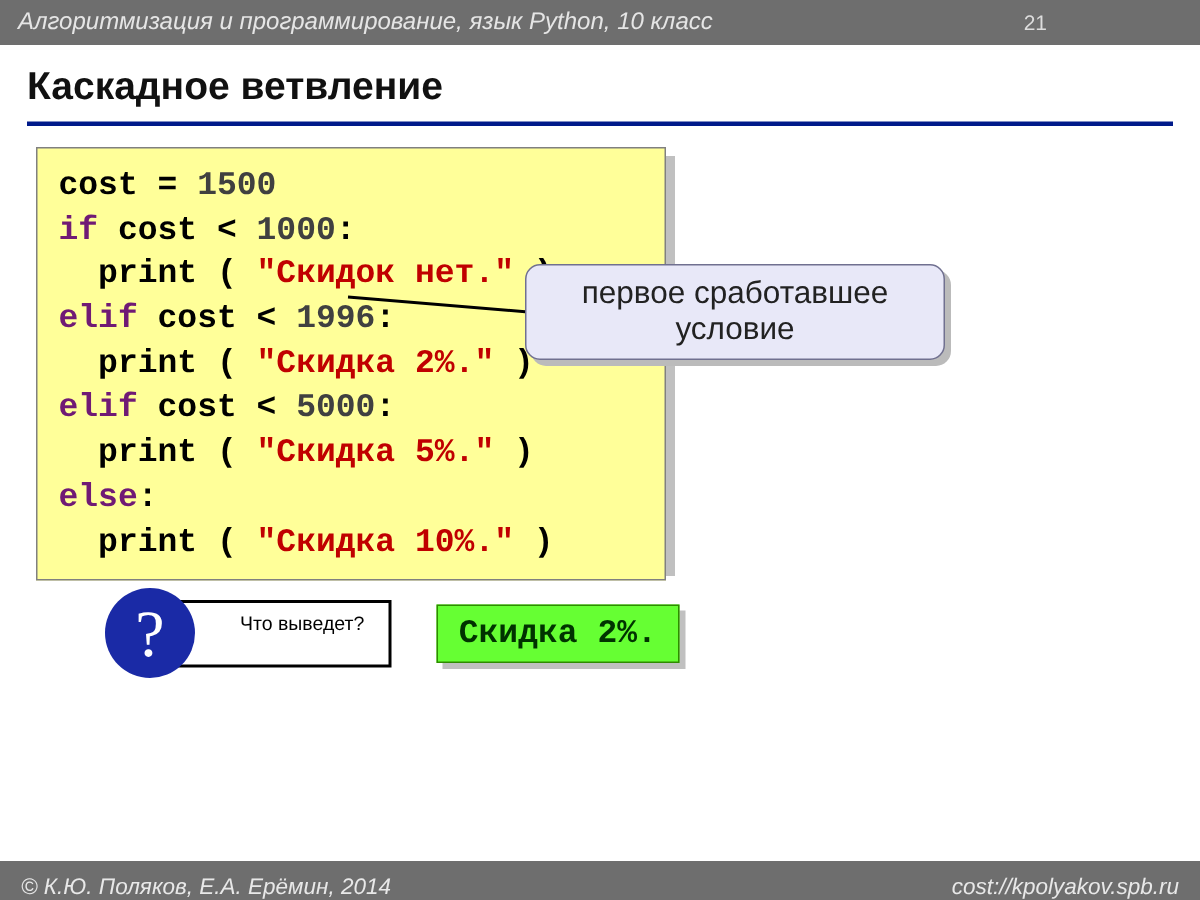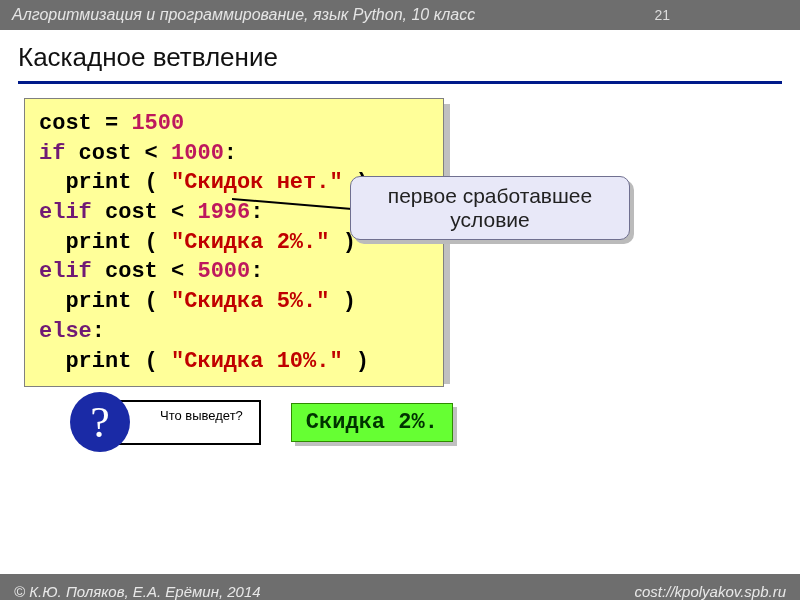--- a/index.html
+++ b/index.html
@@ -21,29 +21,29 @@
     font-size: 16px;
     padding: 4px 12px;
     display: flex;
     align-items: center;
     justify-content: space-between;
   }
   .topbar .pagenum {
     font-style: normal;
     color: #dddddd;
     font-size: 14px;
-    margin-right: 118px;
+    margin-right: 90px;
   }
   .title-area {
     padding: 12px 18px 6px 18px;
   }
   .title-area h1 {
     margin: 0 0 2px 0;
     font-size: 26px;
-    font-weight: normal;
+    font-weight: bold;
     color: #111;
   }
   .title-hr {
     border: none;
     border-top: 3px solid #001a8a;
     margin: 0 18px 14px 18px;
   }
   .code-wrap {
     position: relative;
     margin: 0 0 0 24px;
@@ -62,21 +62,21 @@
     border: 1px solid #808080;
     padding: 10px 14px 10px 14px;
     font-family: "Courier New", monospace;
     font-size: 22px;
     font-weight: bold;
     line-height: 1.35;
     white-space: pre;
     color: #000;
   }
   .kw   { color: #701a75; }
-  .num  { color: #be185d; }
+  .num  { color: #404040; }
   .str  { color: #c00000; }
   .callout-wrap { position:absolute; top:176px; left:350px; }
   .callout-shadow {
     position:absolute; top:4px; left:4px;
     width:280px; height:64px;
     background:#bbbbbb; border-radius:10px;
   }
   .callout {
     position:relative;
     width:280px; height:64px;

